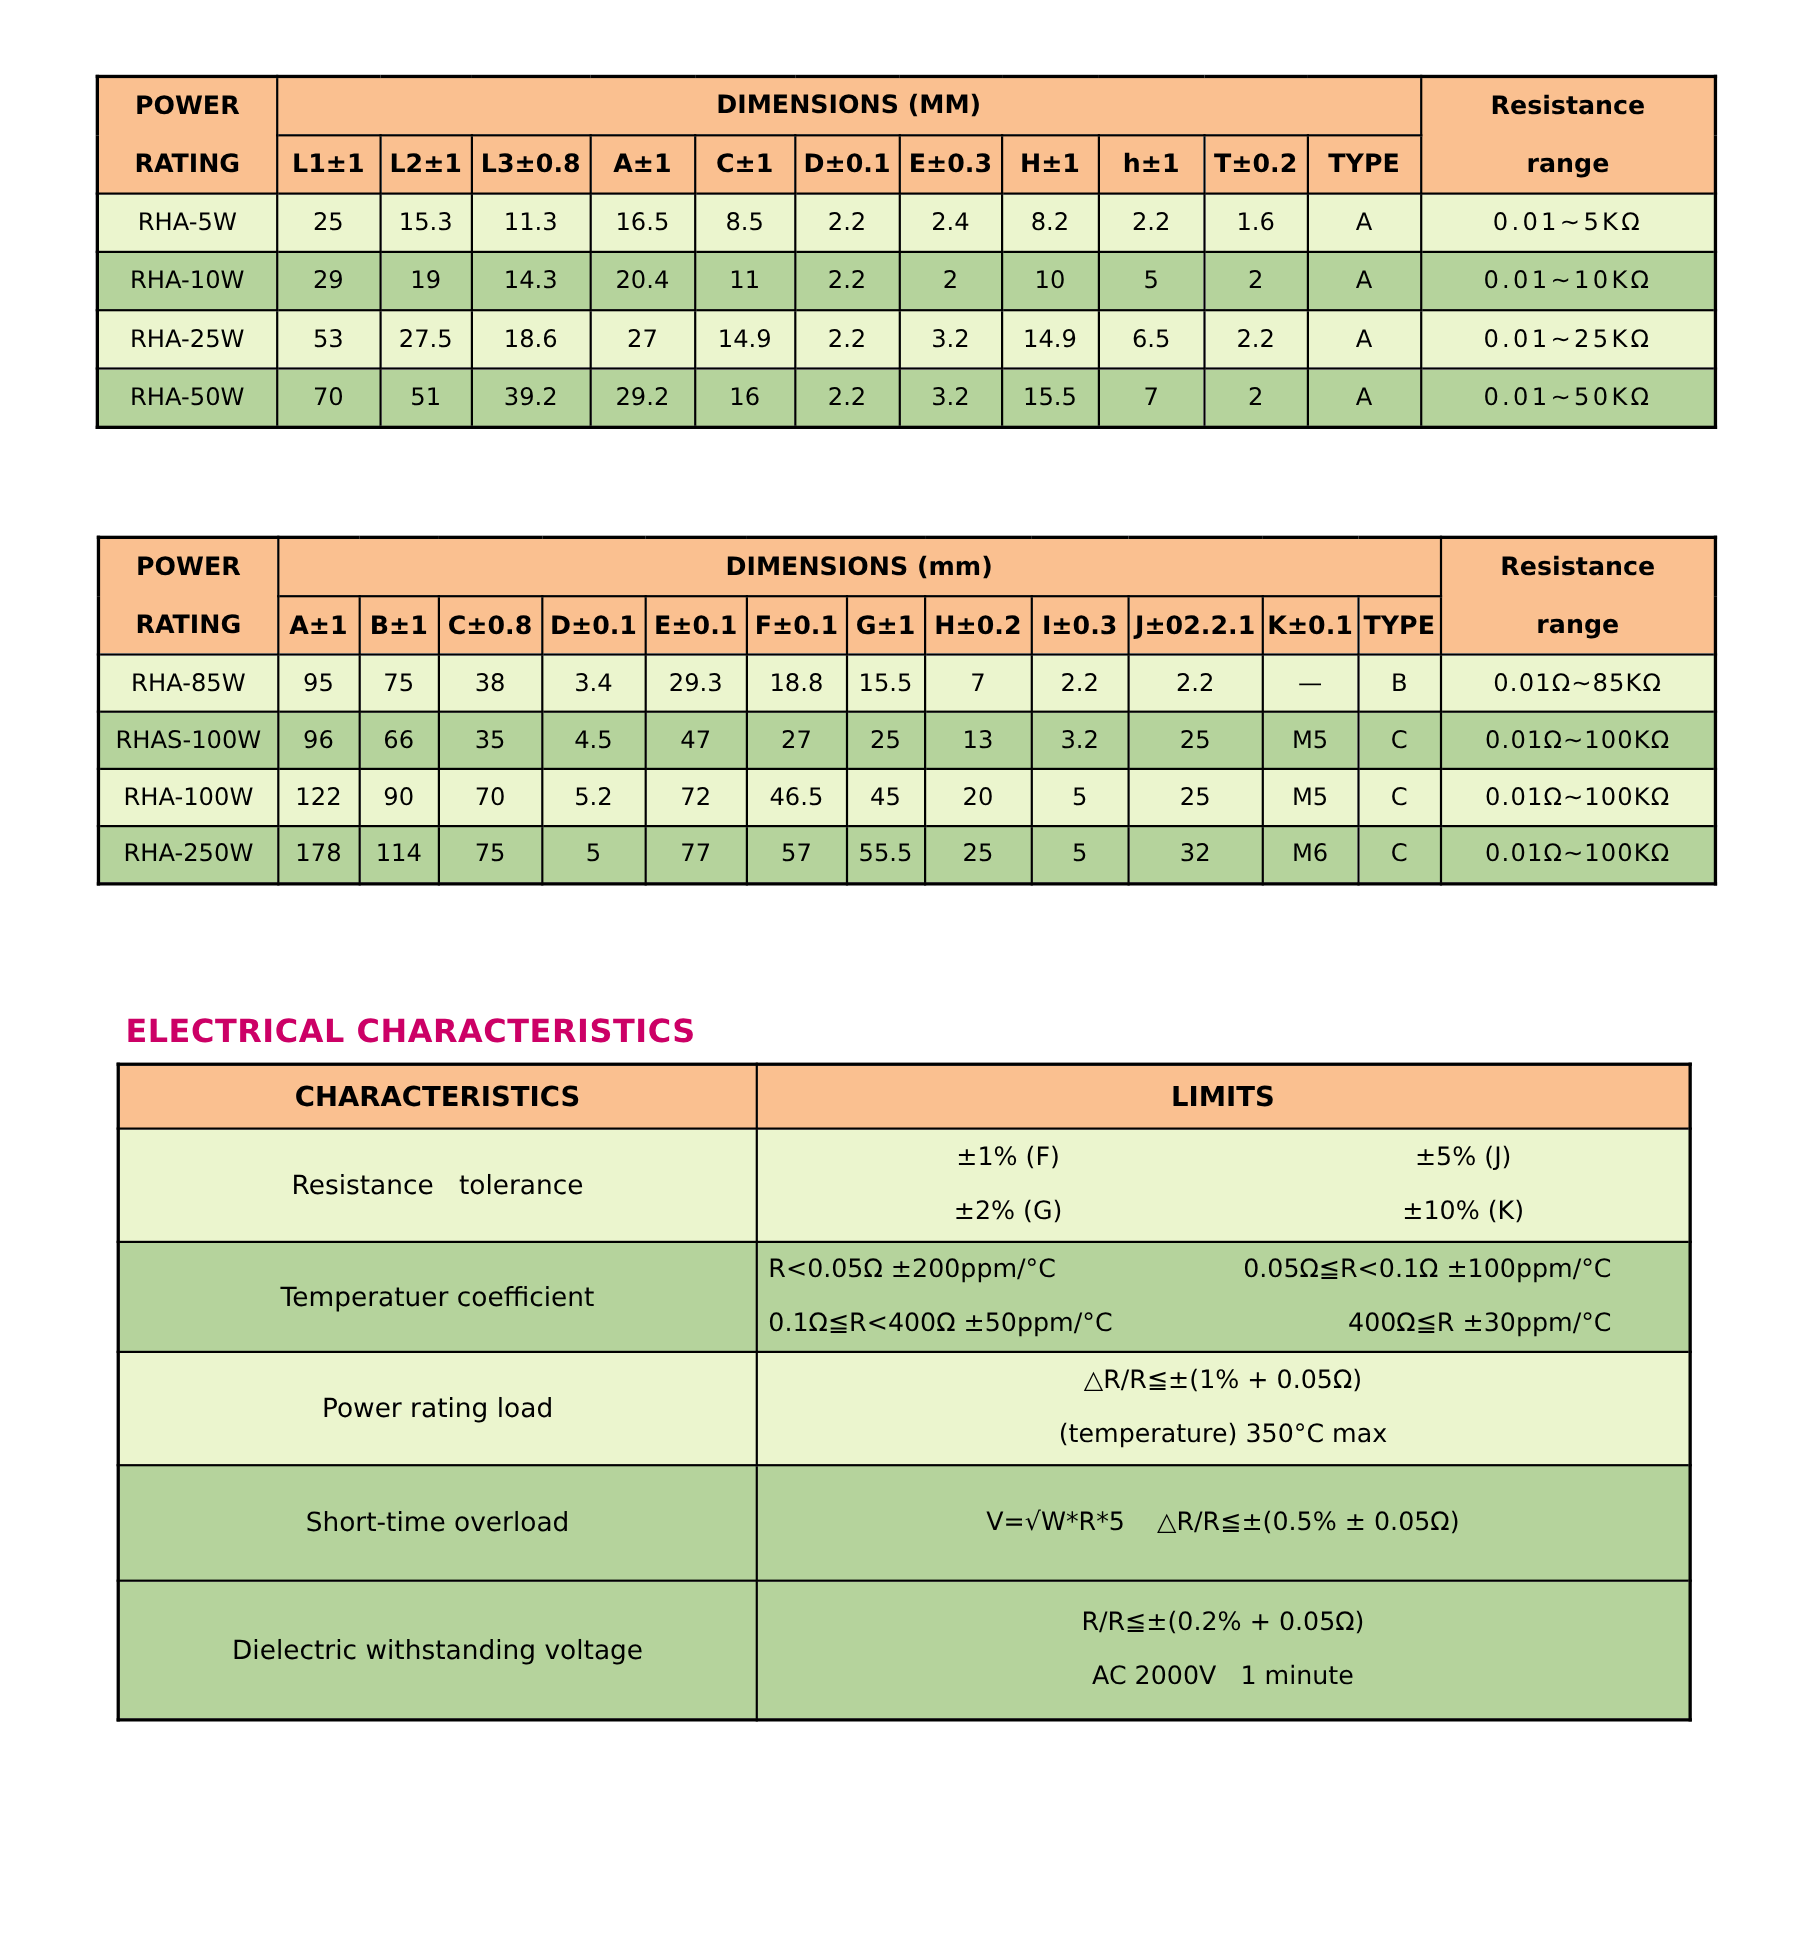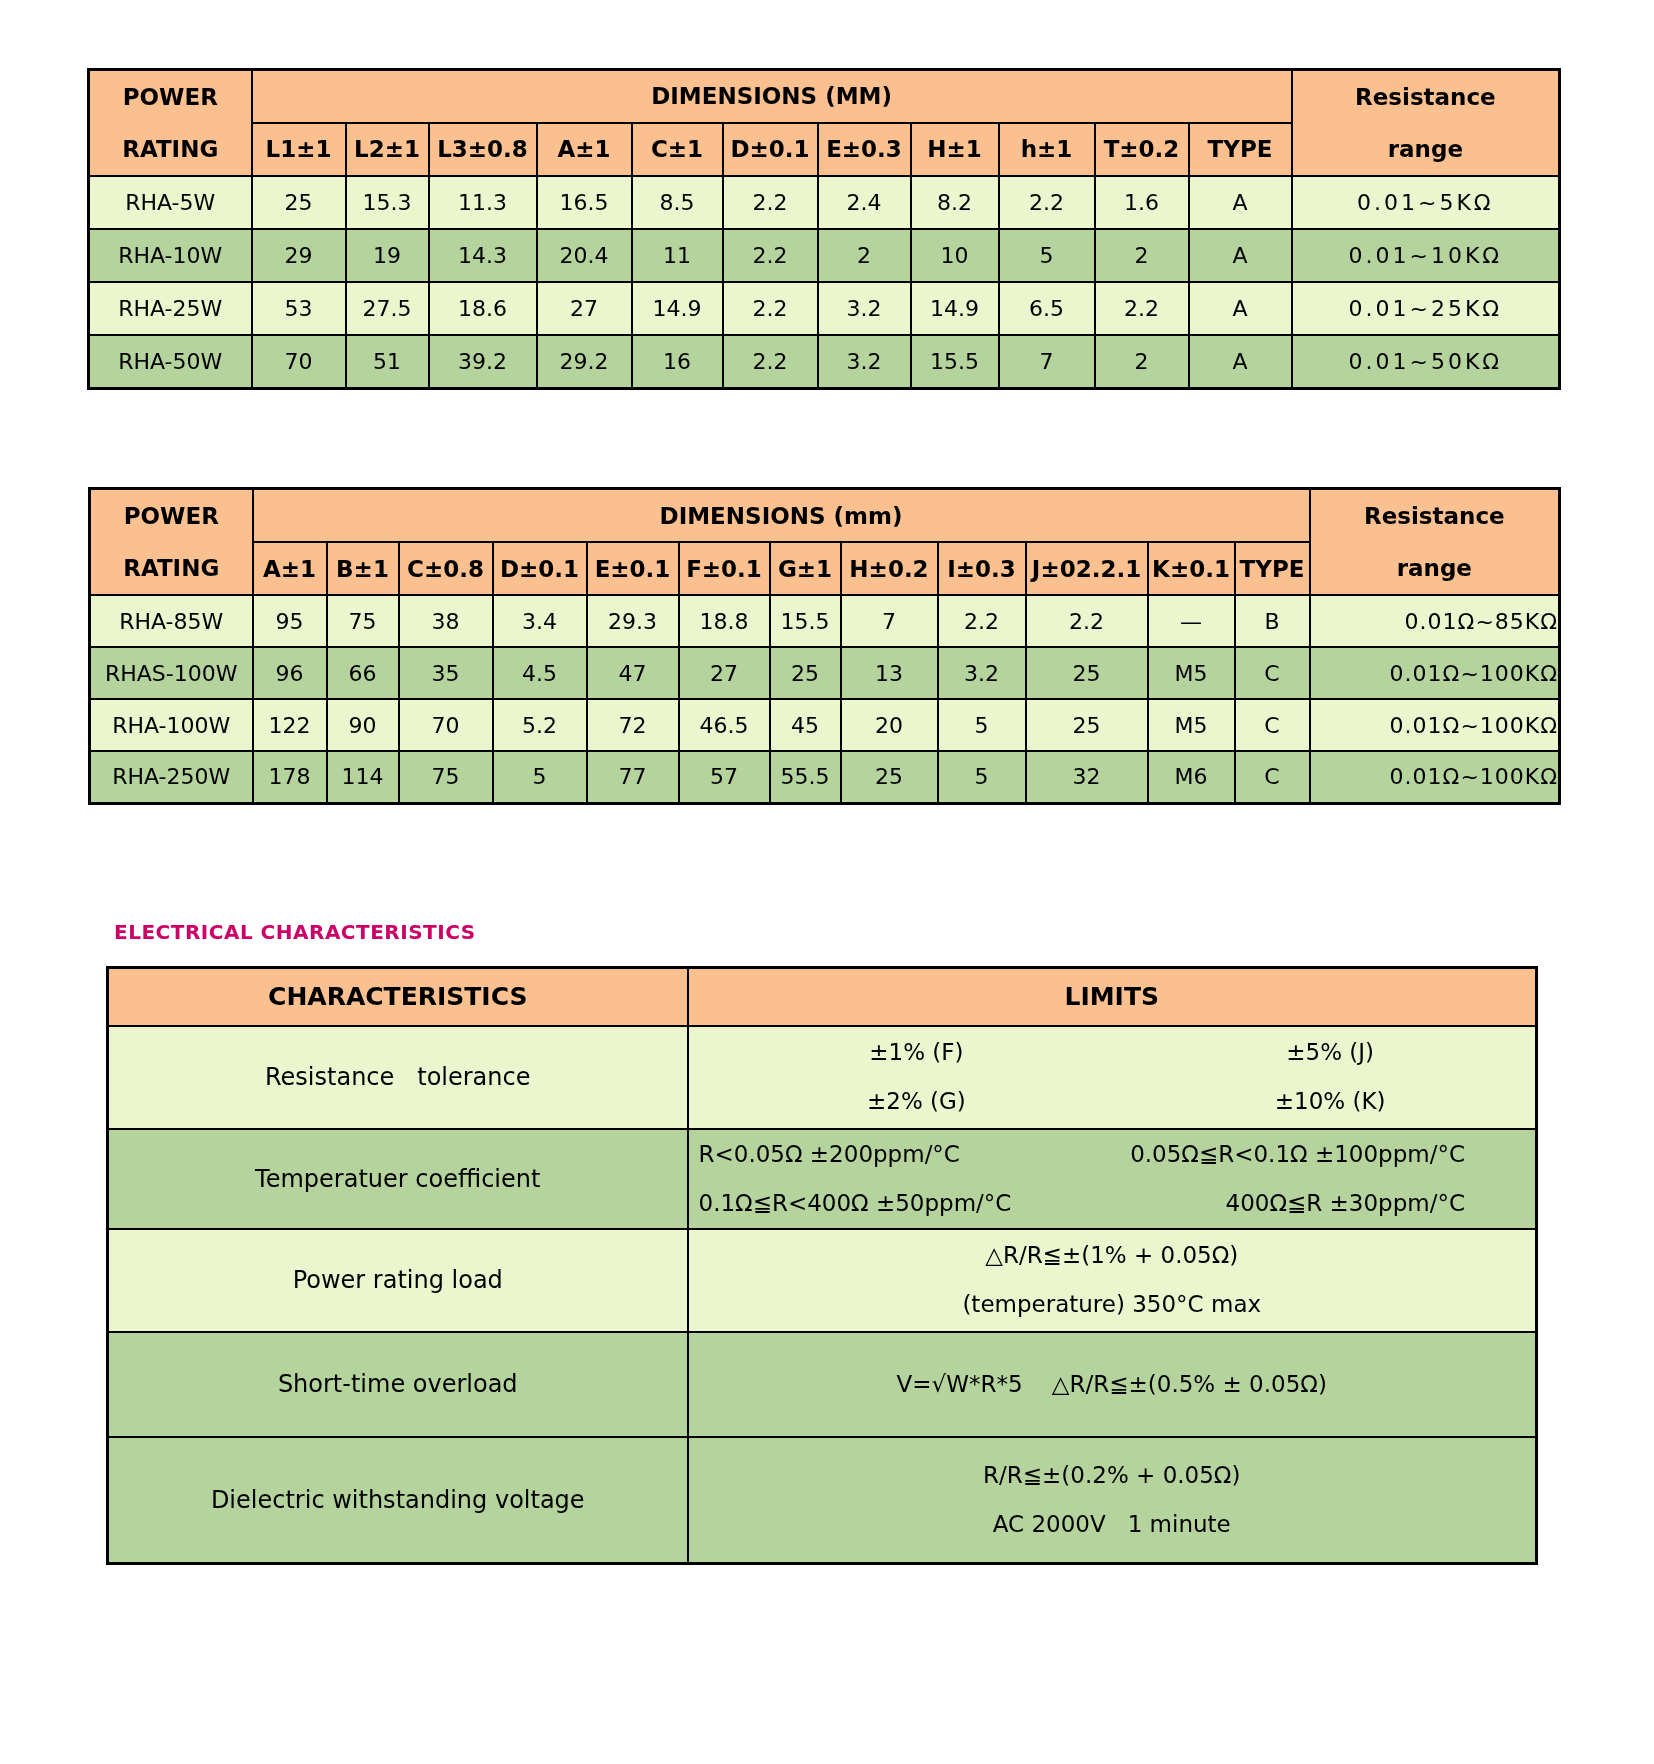--- a/index.html
+++ b/index.html
@@ -28,37 +28,37 @@
   .t th{
     background:#FAC090;
     font-weight:bold;
     font-size:23px;
   }
   .spec td{font-size:22px;}
   tr.light td{background:#EBF5CE;}
   tr.dark td{background:#B5D39C;}
   .twoline div{line-height:52px;font-weight:bold;}
   #t1 td.rng{letter-spacing:3px;}
-  #t2 td.rng{letter-spacing:1px;text-align:right;}
+  #t2 td.rng{letter-spacing:1px;}
   
   .t3 th{font-size:25px;}
   .t3 td.lbl{font-size:24px;white-space:pre-wrap;}
   .t3 td.lim{font-size:23px;}
   .t3 .lim div{line-height:49px;white-space:pre-wrap;}
   .tol-line{display:flex;}
   .tol-line .a{width:47%;text-align:center;padding-left:29px;}
   .tol-line .b{flex:1;text-align:center;padding-left:10px;}
   .tc-line{display:flex;justify-content:space-between;padding:0 70px 0 10px;}
   .tc-line span{white-space:pre-wrap;}
   .center{text-align:center;}
   .section-heading{
     position:absolute;
     left:114px;
     top:920px;
-    font-size:20px;
+    font-size:29px;
     font-weight:bold;
     color:#CC0066;
     letter-spacing:0.5px;
   }
 </style>
 </head>
 <body>
 
 <div class="page">
 

